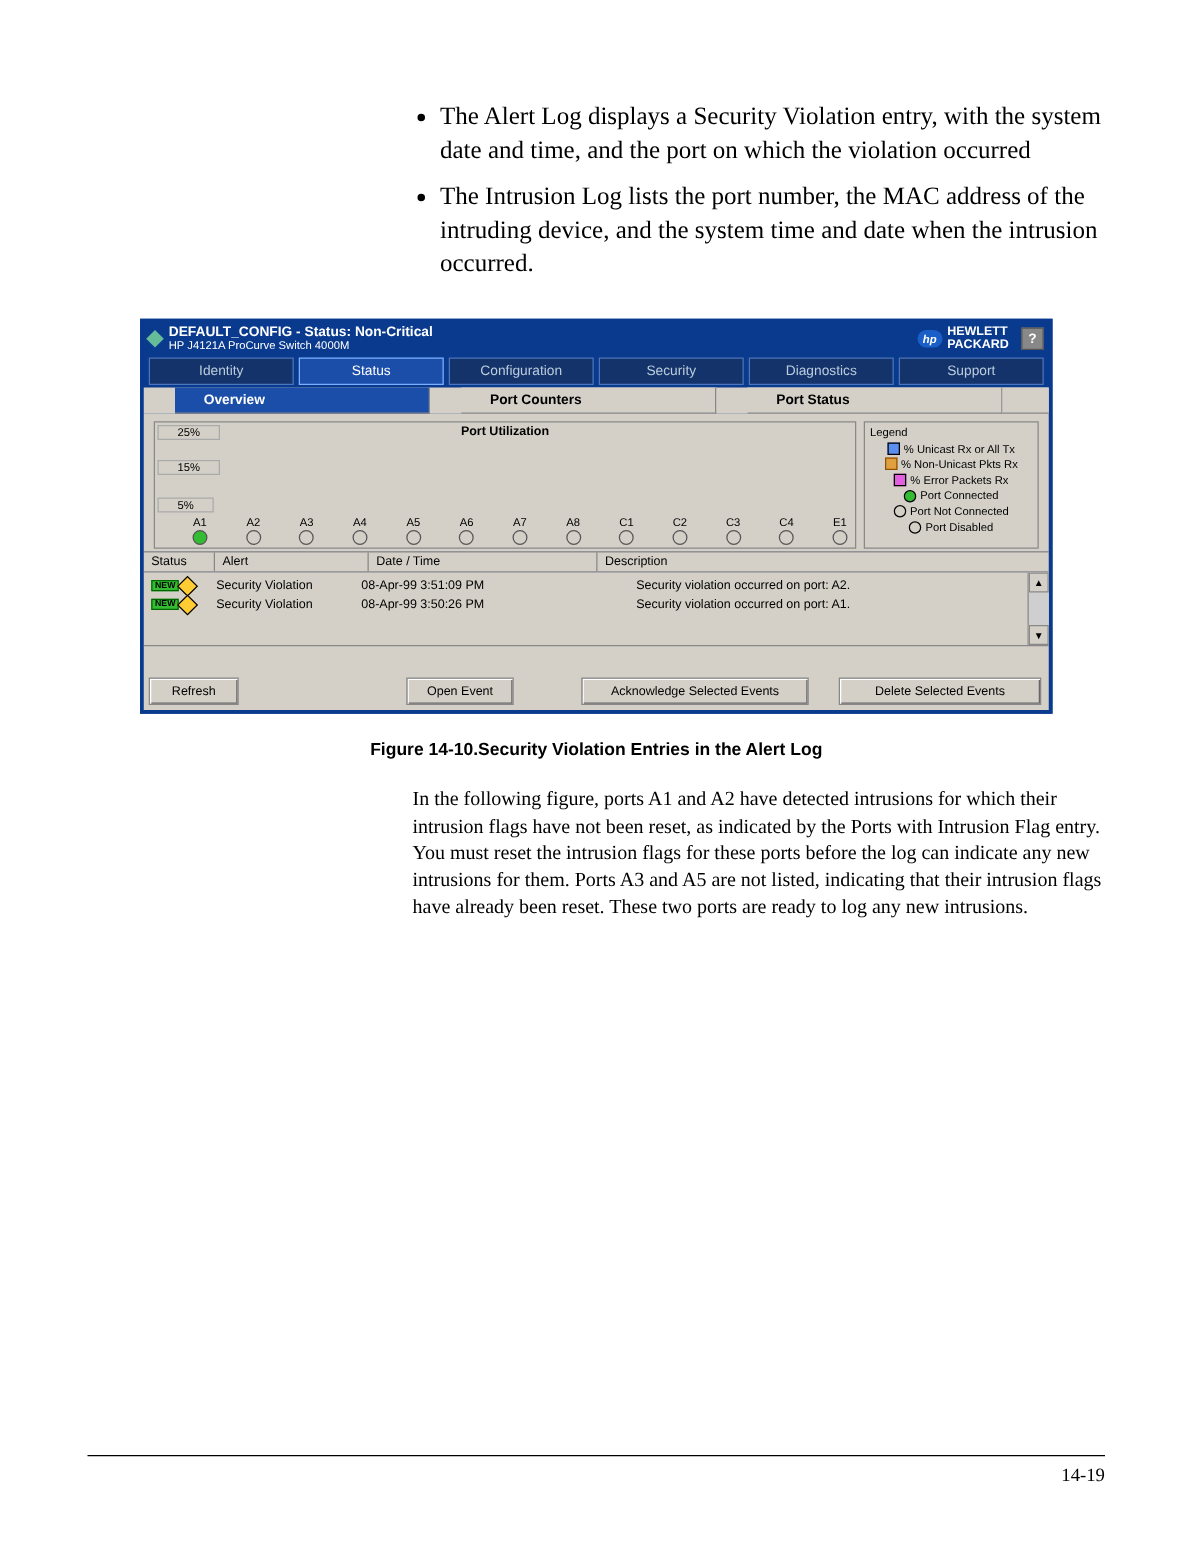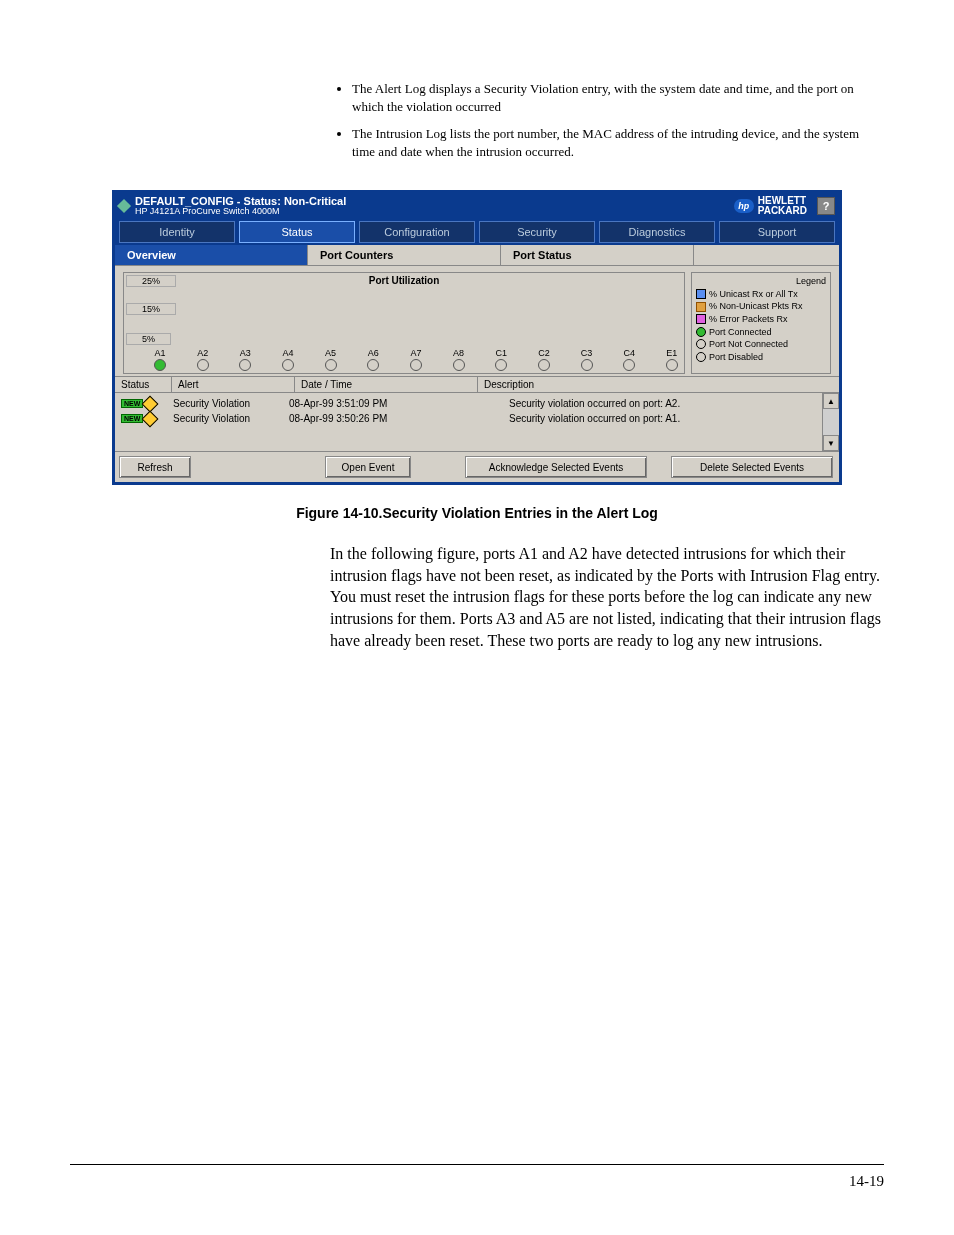--- a/index.html
+++ b/index.html
@@ -23,21 +23,21 @@
   .header-title {
     font-weight: bold;
     font-size: 15px;
   }
   .header-sub {
     font-size: 15px;
   }
   .bullets {
     margin-left: 260px;
     margin-right: 0;
-    font-size: 13px;
+    font-size: 20px;
     line-height: 1.35;
   }
   .bullets ul { list-style-type: disc; padding-left: 22px; margin: 0; }
   .bullets li { margin-bottom: 10px; }
 
   
   .shot {
     width: 724px;
     margin: 30px auto 20px auto;
     border: 3px solid #0a3a8e;
@@ -103,27 +103,28 @@
 
   .subnav-row {
     display: flex;
     background: #d4d0c8;
   }
   .subnav-tab {
     width: 180px;
     height: 20px;
     display: flex;
     align-items: center;
-    padding-left: 12px;
+    padding-left: 23px;
     font-size: 11px;
     font-weight: bold;
     color: #000;
     border-right: 1px solid #888;
     border-bottom: 1px solid #888;
     background: #d4d0c8;
+    margin-left: 25px;
   }
   .subnav-tab.active {
     color: #fff;
     background: #1a4ea8;
   }
   .subnav-filler { flex: 1; background: #d4d0c8; border-bottom: 1px solid #888; }
 
   .chart-area {
     display: flex;
     background: #d4d0c8;
@@ -162,22 +163,22 @@
   }
   .port-col .dot.green { background: #3b3; }
   .legend-box {
     width: 130px;
     border: 1px solid #888;
     background: #d4d0c8;
     font-size: 9px;
     padding: 2px 4px;
     line-height: 1.4;
   }
-  .legend-box .lt { text-align: right; }
-  .legend-row { display: flex; align-items: center; gap: 3px; white-space: nowrap; }
+  .legend-box .lt { text-align: left; }
+  .legend-row { display: flex; align-items: center; gap: 3px; white-space: nowrap; justify-content: center; }
   .legend-row .sw { width: 8px; height: 8px; border: 1px solid #000; flex: 0 0 auto; }
   .sw.blue { background: #5a8ef0; }
   .sw.orange { background: #e0a040; border-color: #905000; }
   .sw.pink { background: #e060e0; }
   .sw.green-c { background: #3b3; border-radius: 50%; }
   .sw.empty-c { background: #d4d0c8; border-radius: 50%; }
   .sw.slash { background: #d4d0c8; border-radius: 50%; position: relative; }
 
   .alert-header {
     display: flex;
@@ -235,20 +236,21 @@
     gap: 4px;
     border-top: 1px solid #888;
   }
   .ui-btn {
     height: 20px;
     border: 1px solid #888;
     background: #d4d0c8;
     display: flex; align-items: center; justify-content: center;
     font-size: 10px;
     box-shadow: inset 1px 1px 0 #fff, inset -1px -1px 0 #666;
+    margin-top: 21px;
   }
   .btn-refresh { width: 70px; }
   .btn-open    { width: 84px; margin-left: 130px; }
   .btn-ack     { width: 180px; margin-left: 50px; }
   .btn-del     { width: 160px; margin-left: 20px; }
 
   .figure-caption {
     text-align: center;
     font-weight: bold;
     font-family: Arial, Helvetica, sans-serif;

